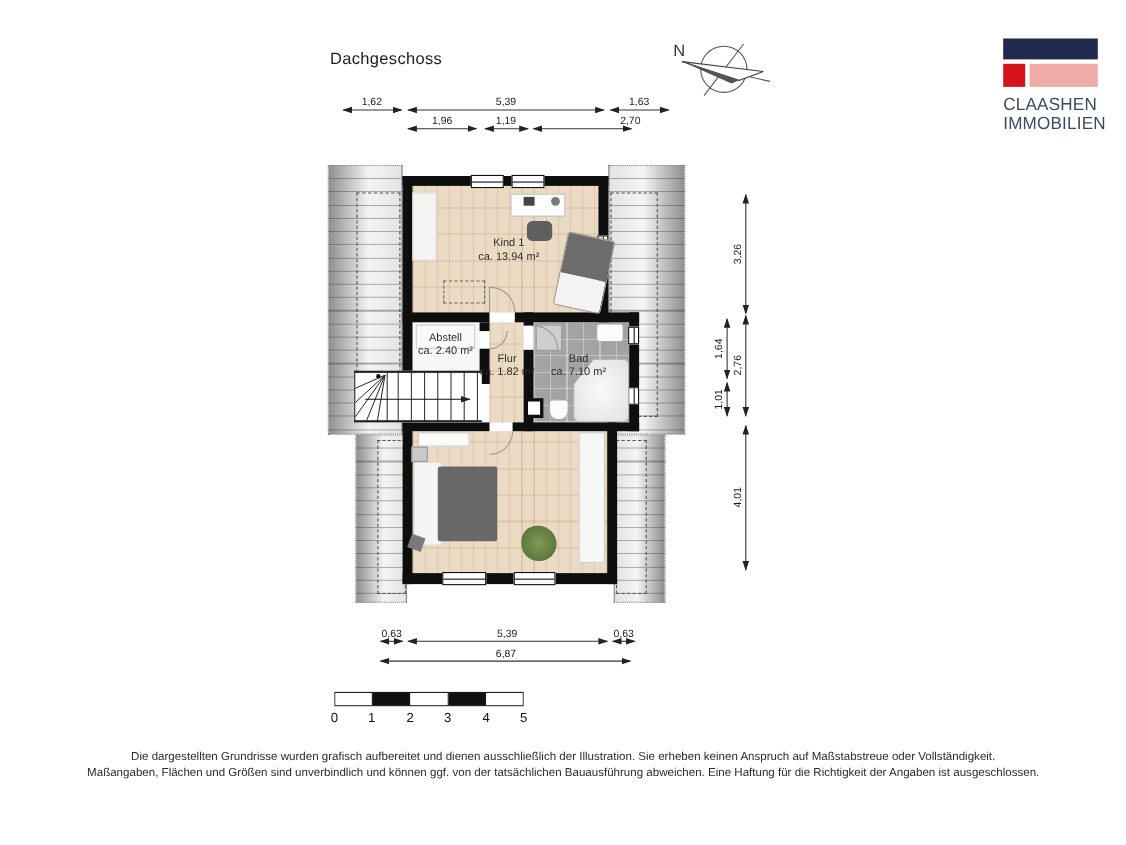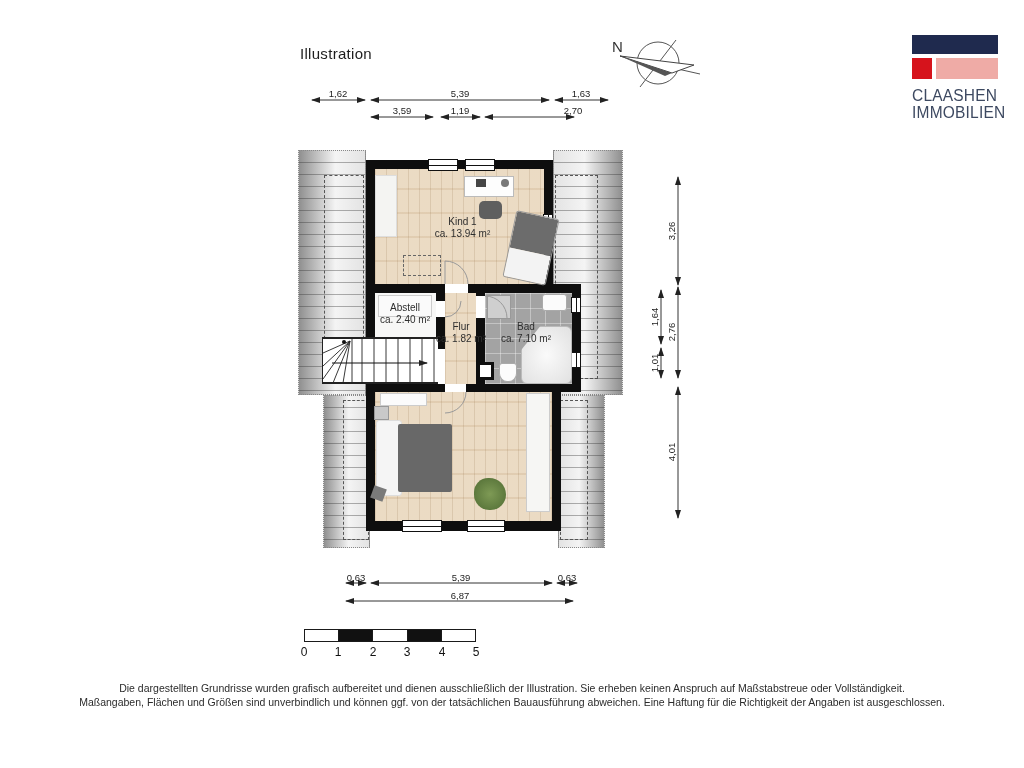--- a/index.html
+++ b/index.html
@@ -68,21 +68,21 @@
   .foot{position:absolute;left:0;width:1024px;text-align:center;font-size:10.5px;color:#2b2b2b;}
   .copyright{position:absolute;left:0;width:1024px;text-align:center;font-size:11px;color:#151515;}
 
   svg.overlay{position:absolute;left:0;top:0;z-index:25;pointer-events:none;}
 </style>
 </head>
 <body>
 
 <div class="canvas">
 
-  <div class="abs title">Illustration</div>
+  <div class="abs title">Dachgeschoss</div>
 
   <div class="abs roof roof-l" style="left:298px;top:150px;width:68px;height:245px;">
     <div class="roof-dash" style="left:25px;top:24px;width:40px;height:204px;"></div>
   </div>
   <div class="abs roof roof-r" style="left:553px;top:150px;width:70px;height:245px;">
     <div class="roof-dash" style="left:1px;top:24px;width:43px;height:204px;"></div>
   </div>
   <div class="abs roof roof-l" style="left:323px;top:395px;width:47px;height:153px;">
     <div class="roof-dash" style="left:19px;top:4px;width:26px;height:140px;"></div>
   </div>
@@ -237,21 +237,21 @@
     <div class="bar-navy"></div>
     <div class="sq-red"></div>
     <div class="bar-pink"></div>
     <div class="lt lt1">CLAASHEN</div>
     <div class="lt lt2">IMMOBILIEN</div>
   </div>
 
   <span class="dim" style="left:338px;top:93px;">1,62</span>
   <span class="dim" style="left:460px;top:93px;">5,39</span>
   <span class="dim" style="left:581px;top:93px;">1,63</span>
-  <span class="dim" style="left:402px;top:110px;">3,59</span>
+  <span class="dim" style="left:402px;top:110px;">1,96</span>
   <span class="dim" style="left:460px;top:110px;">1,19</span>
   <span class="dim" style="left:529px;top:110px;margin-left:44px;">2,70</span>
   <span class="dimv" style="left:671px;top:231px;">3,26</span>
   <span class="dimv" style="left:671px;top:332px;">2,76</span>
   <span class="dimv" style="left:671px;top:452px;">4,01</span>
   <span class="dimv" style="left:654px;top:317px;">1,64</span>
   <span class="dimv" style="left:654px;top:363px;">1,01</span>
   <span class="dim" style="left:356px;top:577px;">0,63</span>
   <span class="dim" style="left:461px;top:577px;">5,39</span>
   <span class="dim" style="left:567px;top:577px;">0,63</span>

